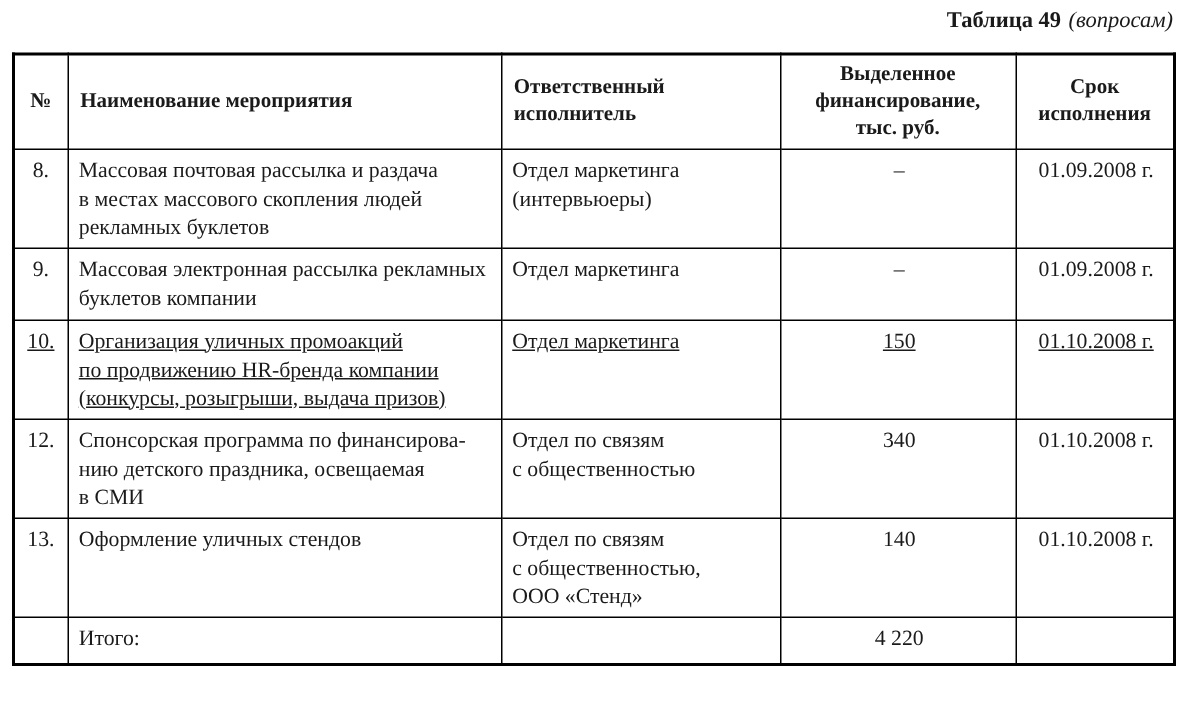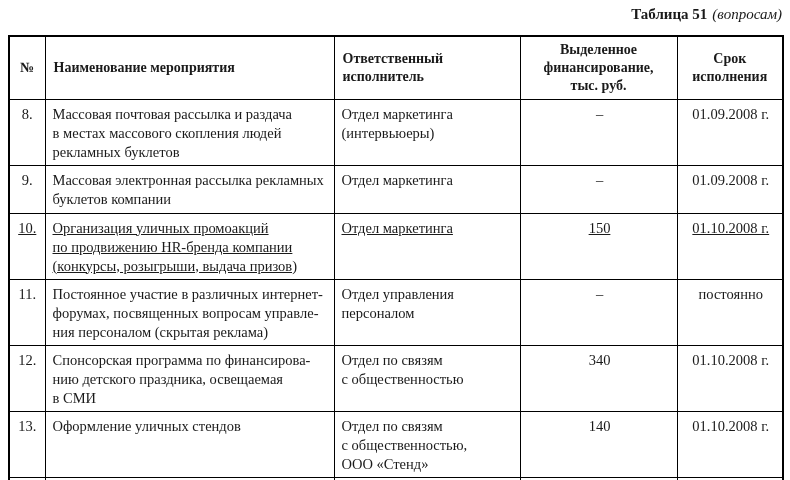--- a/index.html
+++ b/index.html
@@ -67,21 +67,21 @@
   tr.rh-12    { height: 62px; }
   tr.rh-13    { height: 61px; margin-top: 48px; }
   tr.rh-total { height: 32px; }
 </style>
 </head>
 <body>
 
 <div class="page">
 
   <div class="caption">
-    <span class="caption-bold">Таблица 51</span><span class="caption-italic">(вопросам)</span>
+    <span class="caption-bold">Таблица 49</span><span class="caption-italic">(вопросам)</span>
   </div>
 
   <table class="doc-table">
     <colgroup>
       <col style="width:36px">
       <col style="width:289px">
       <col style="width:186px">
       <col style="width:157px">
       <col style="width:106px">
     </colgroup>
@@ -119,30 +119,20 @@
       </tr>
       <tr class="rh-10">
         <td class="c-num">10.</td>
         <td class="c-name">Организация уличных промоакций
 по продвижению HR-бренда компании
 (конкурсы, розыгрыши, выдача призов)</td>
         <td class="c-exec">Отдел маркетинга</td>
         <td class="c-fin">150</td>
         <td class="c-term">01.10.2008 г.</td>
       </tr>
-      <tr class="rh-11">
-        <td class="c-num">11.</td>
-        <td class="c-name">Постоянное участие в различных интернет-
-форумах, посвященных вопросам управле-
-ния персоналом (скрытая реклама)</td>
-        <td class="c-exec">Отдел управления
-персоналом</td>
-        <td class="c-fin">–</td>
-        <td class="c-term">постоянно</td>
-      </tr>
       <tr class="rh-12">
         <td class="c-num">12.</td>
         <td class="c-name">Спонсорская программа по финансирова-
 нию детского праздника, освещаемая
 в СМИ</td>
         <td class="c-exec">Отдел по связям
 с общественностью</td>
         <td class="c-fin">340</td>
         <td class="c-term">01.10.2008 г.</td>
       </tr>

